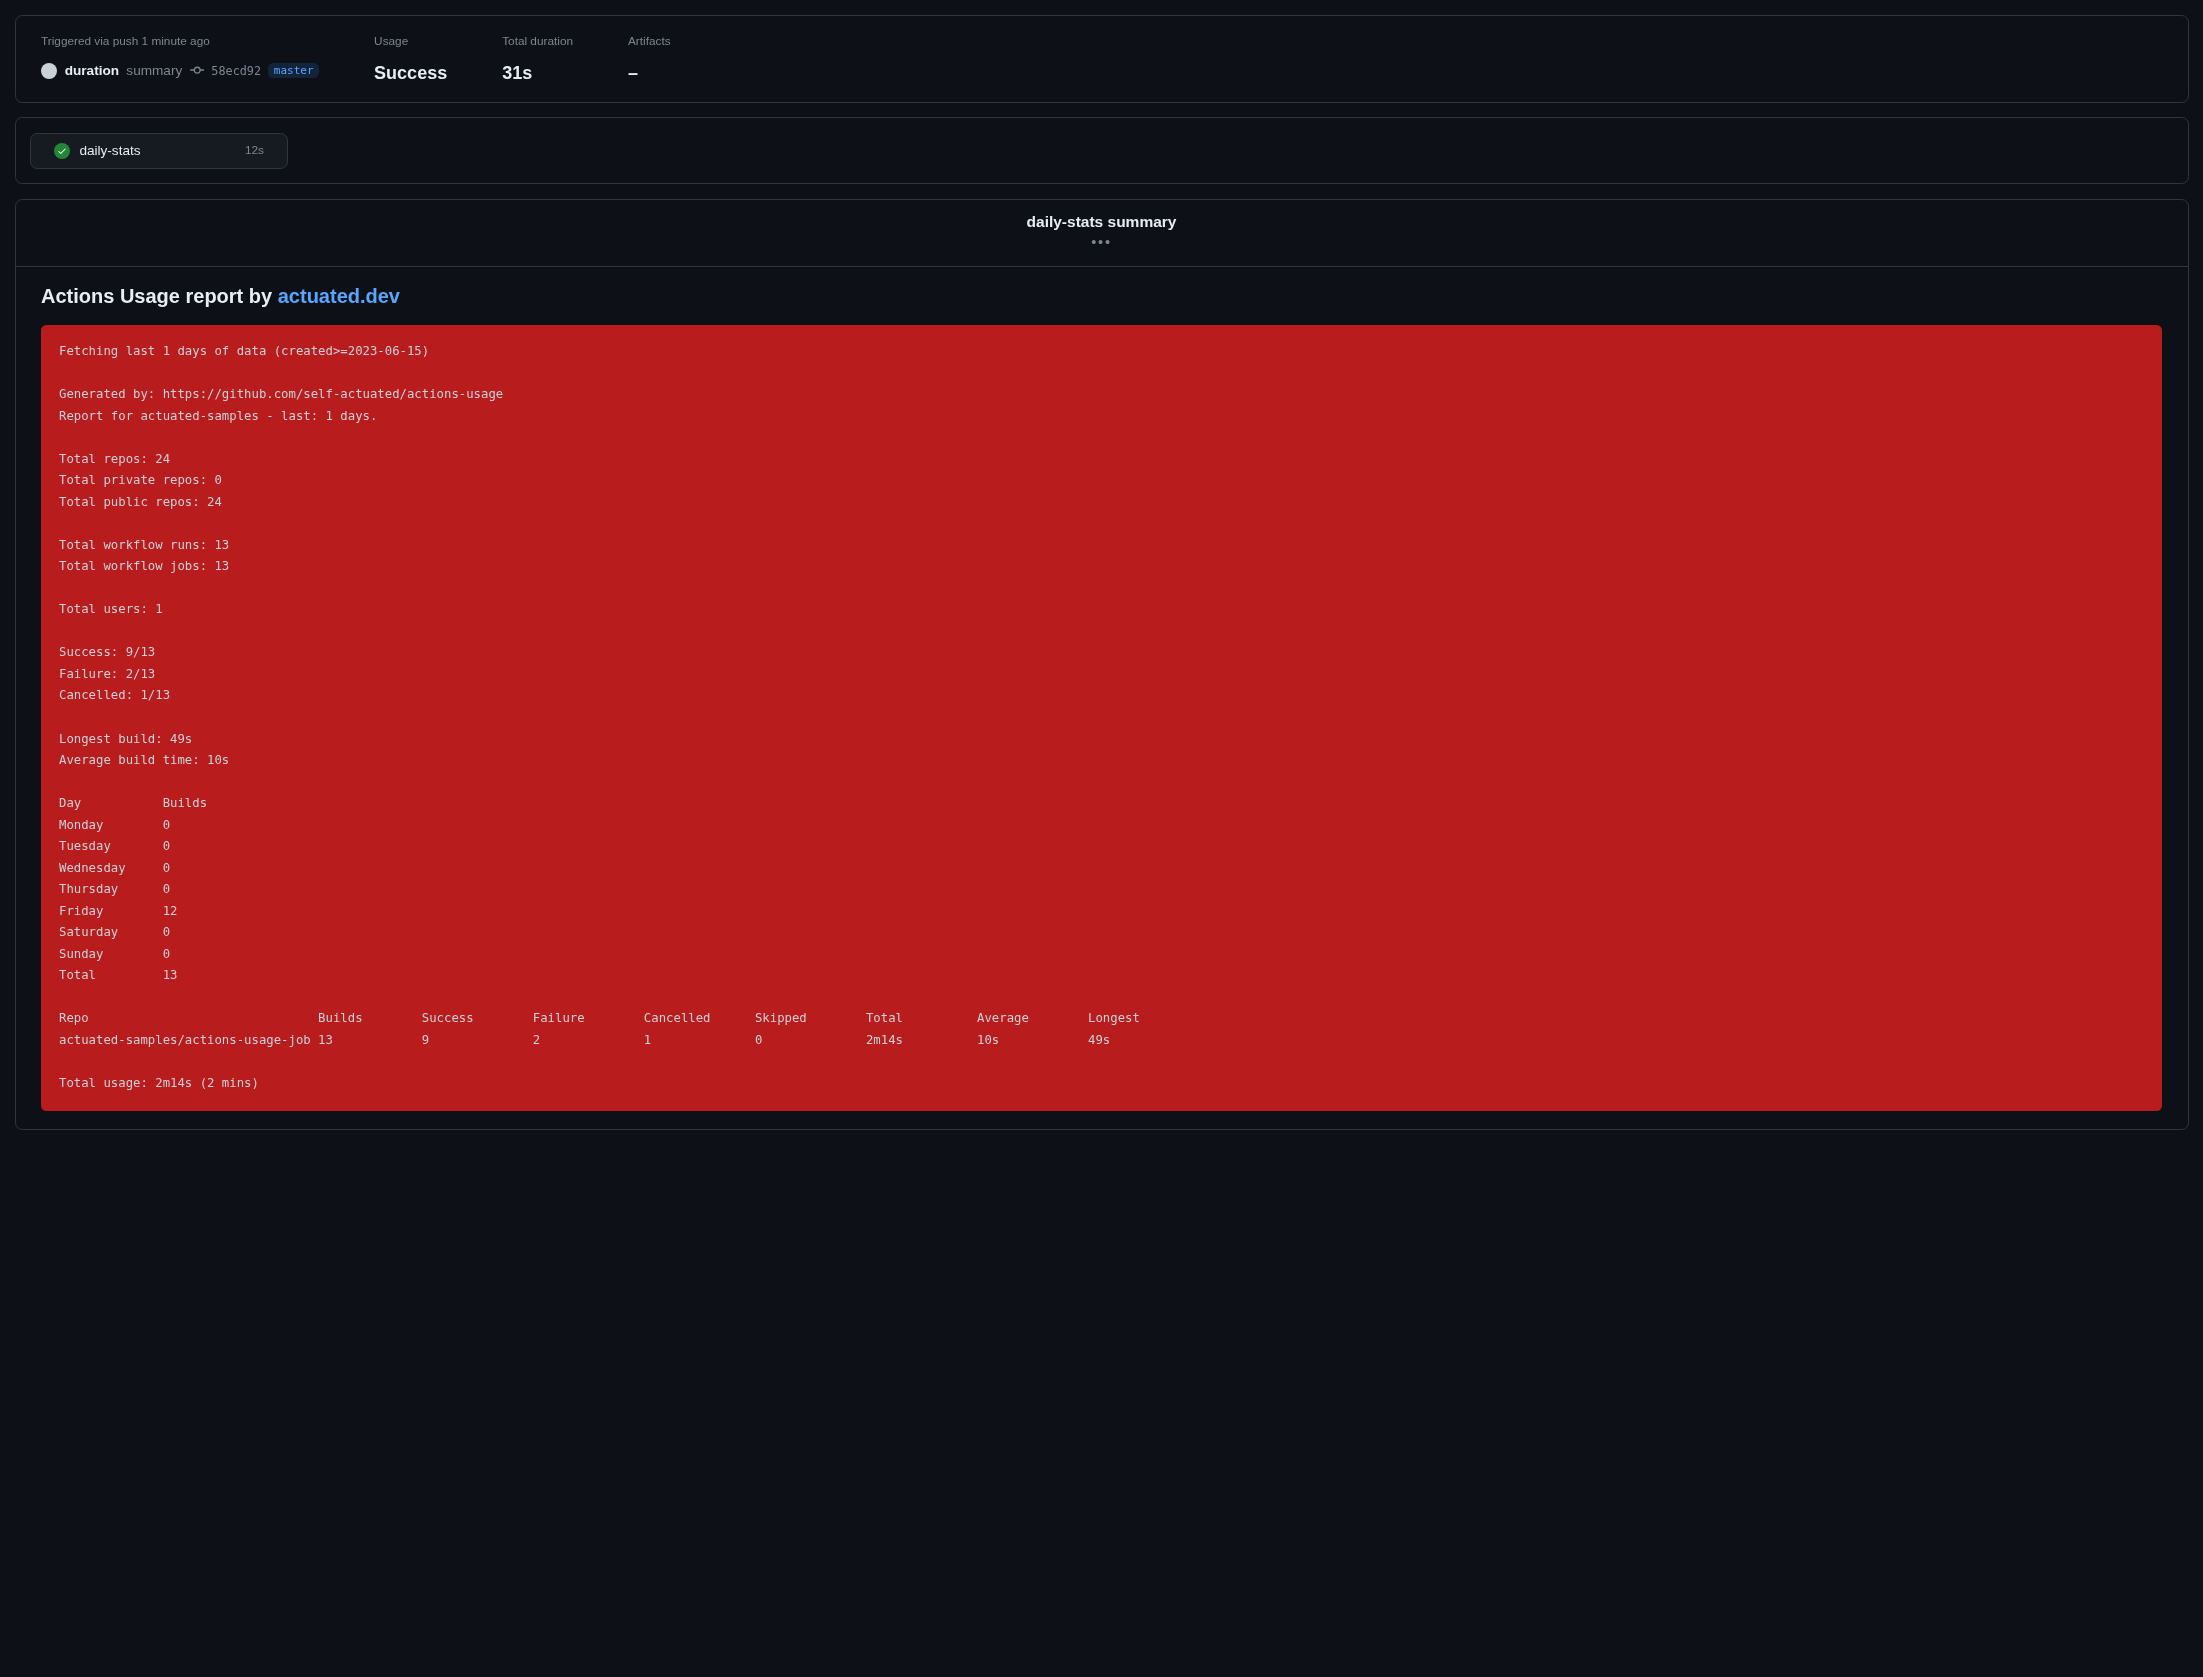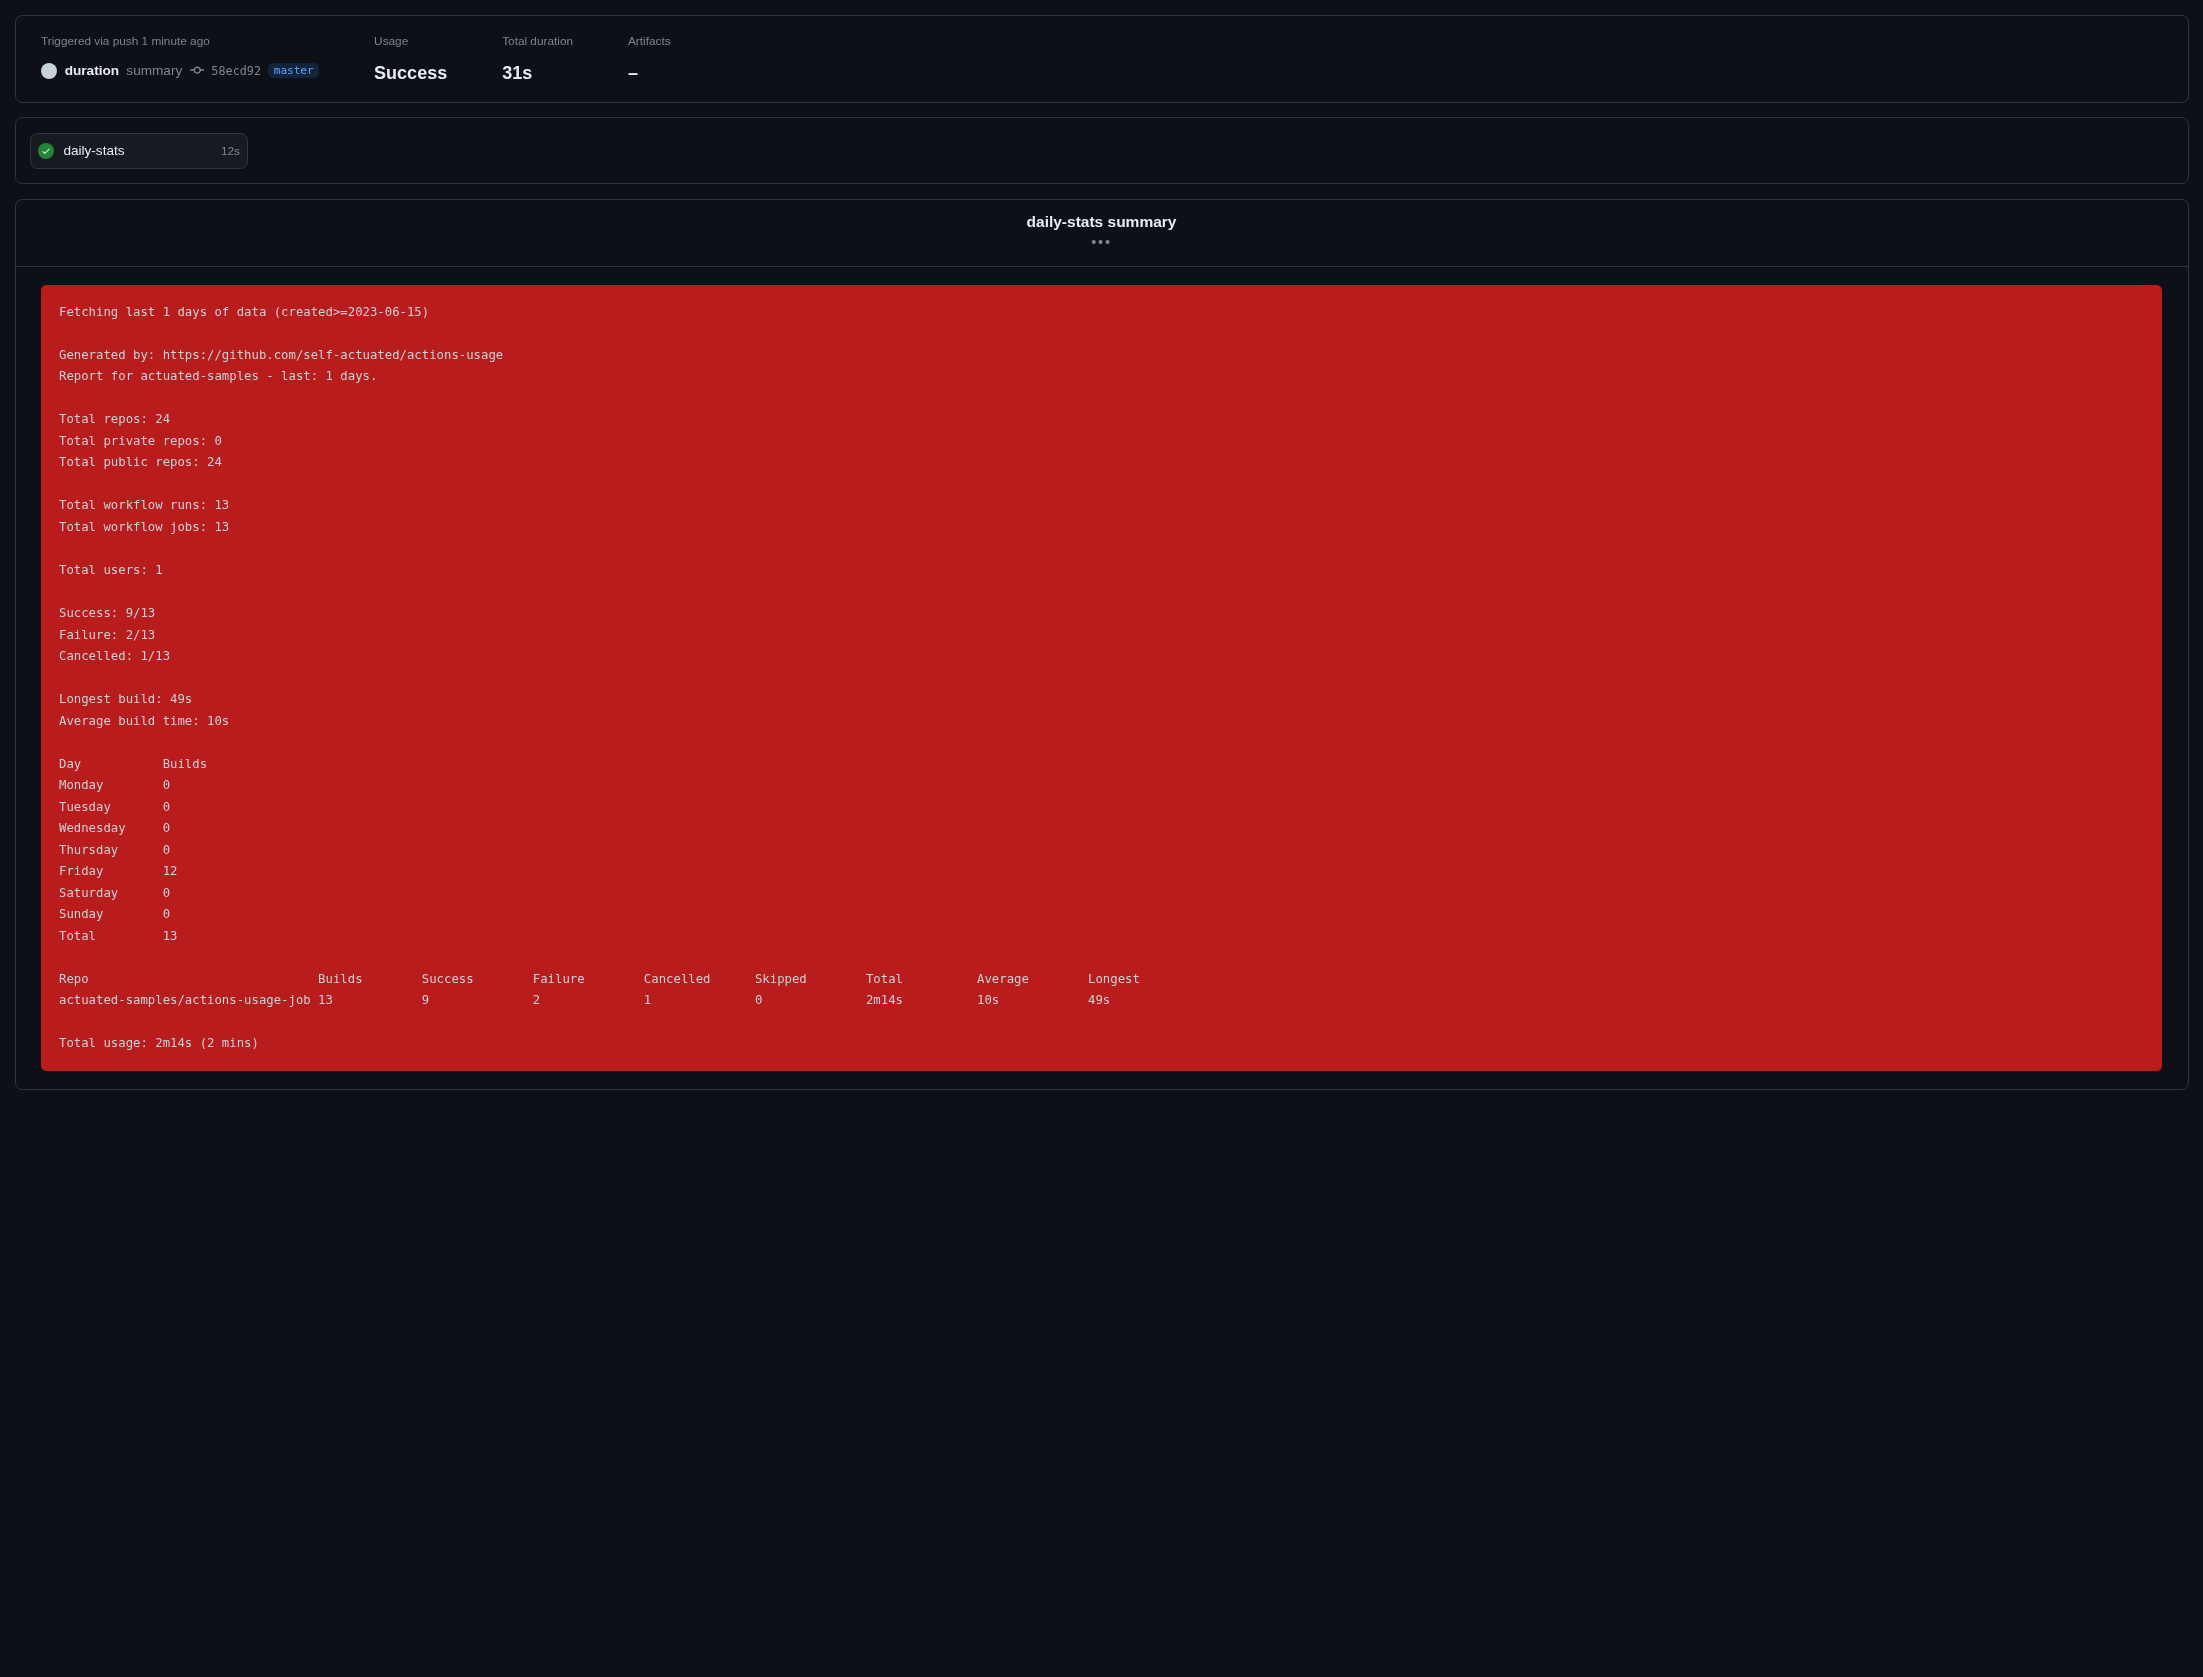--- a/index.html
+++ b/index.html
@@ -38,26 +38,26 @@
     color: #58a6ff;
     font-family: ui-monospace, SFMono-Regular, Menlo, monospace;
     font-size: 11px;
     padding: 0.9px 5.5px;
     border-radius: 5.5px;
     text-align: right;
   }
 
   .jobs-panel { padding: 14.5px; }
   .job-chip {
-    display: flex; align-items: center; justify-content: space-between;
+    display: flex; justify-content: space-between;
     background: #161b22;
     border: 0.9px solid #30363d;
     border-radius: 7.3px;
-    padding: 9px 7px;
-    width: 218px;
+    padding: 9px 23px;
+    width: 258px;
     cursor: pointer;
   }
   .job-chip-left { display: flex; align-items: center; gap: 9px; }
   .job-status-icon {
     width: 16.4px; height: 16.4px; border-radius: 50%;
     background: #238636; display: flex; align-items: center; justify-content: center;
   }
   .job-name { color: #e6edf3; font-size: 13.6px; }
   .job-time { color: #7d8590; font-size: 11.8px; }
 
@@ -138,20 +138,23 @@
 </div>
 
 <div class="panel">
   <div class="summary-header">
     <div class="summary-title">daily-stats summary</div>
     <button class="kebab-btn">
       <span>•••</span>
     </button>
   </div>
   <div class="summary-body">
+    <h2 class="report-heading">
+      <span>Actions Usage report by </span><a href="#">actuated.dev</a>
+    </h2>
     <pre class="code-block">Fetching last 1 days of data (created&gt;=2023-06-15)
 
 Generated by: https://github.com/self-actuated/actions-usage
 Report for actuated-samples - last: 1 days.
 
 Total repos: 24
 Total private repos: 0
 Total public repos: 24
 
 Total workflow runs: 13

